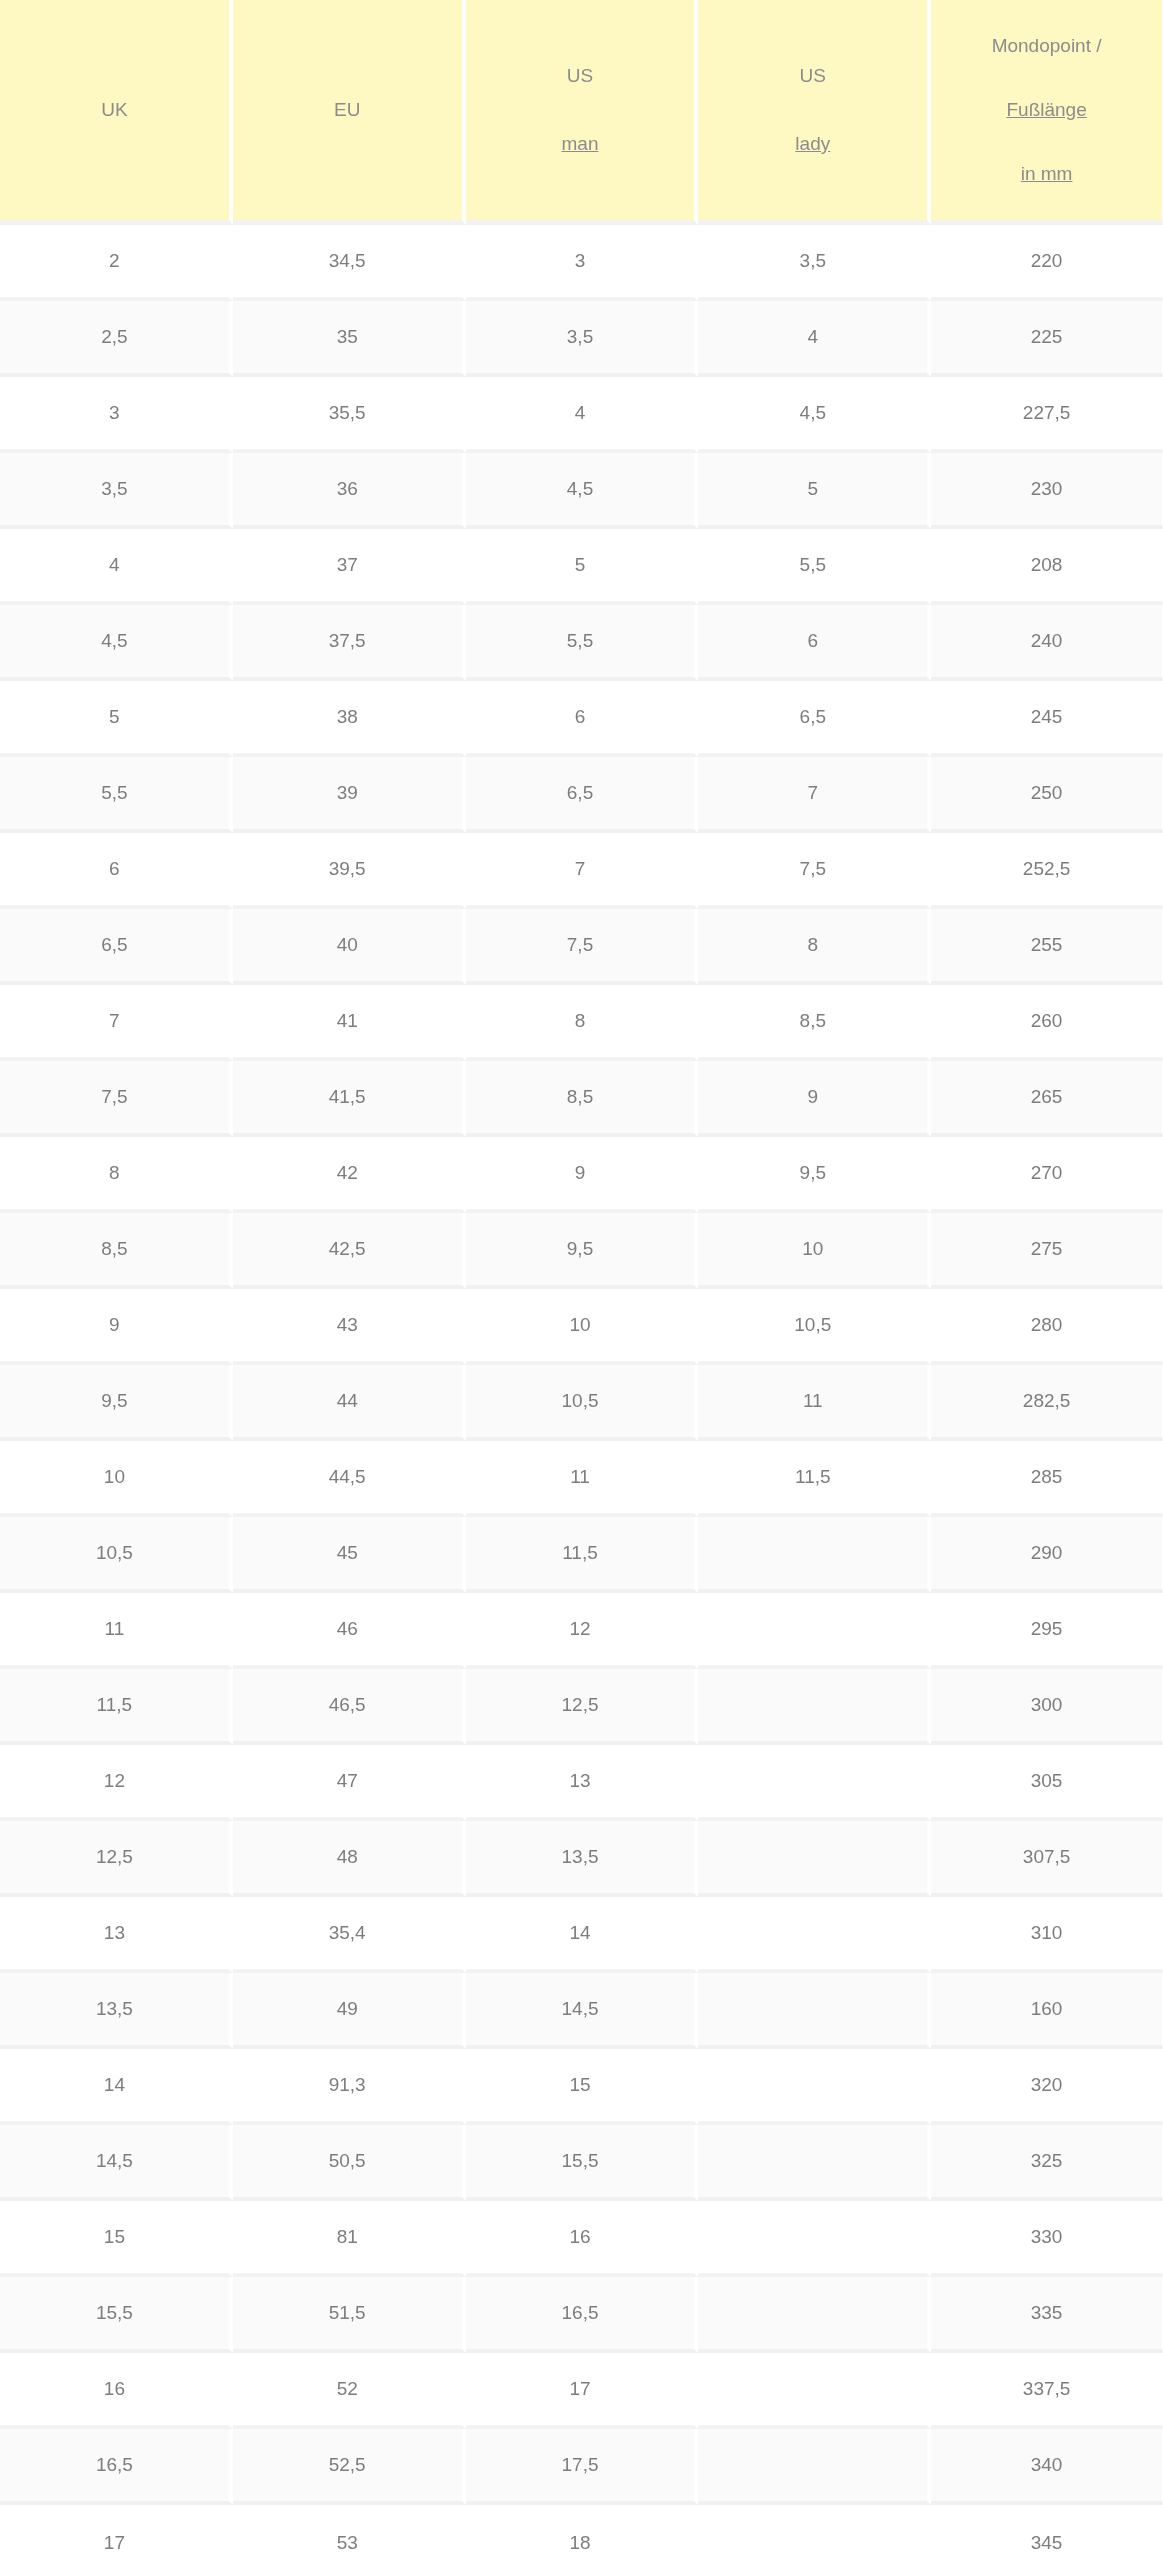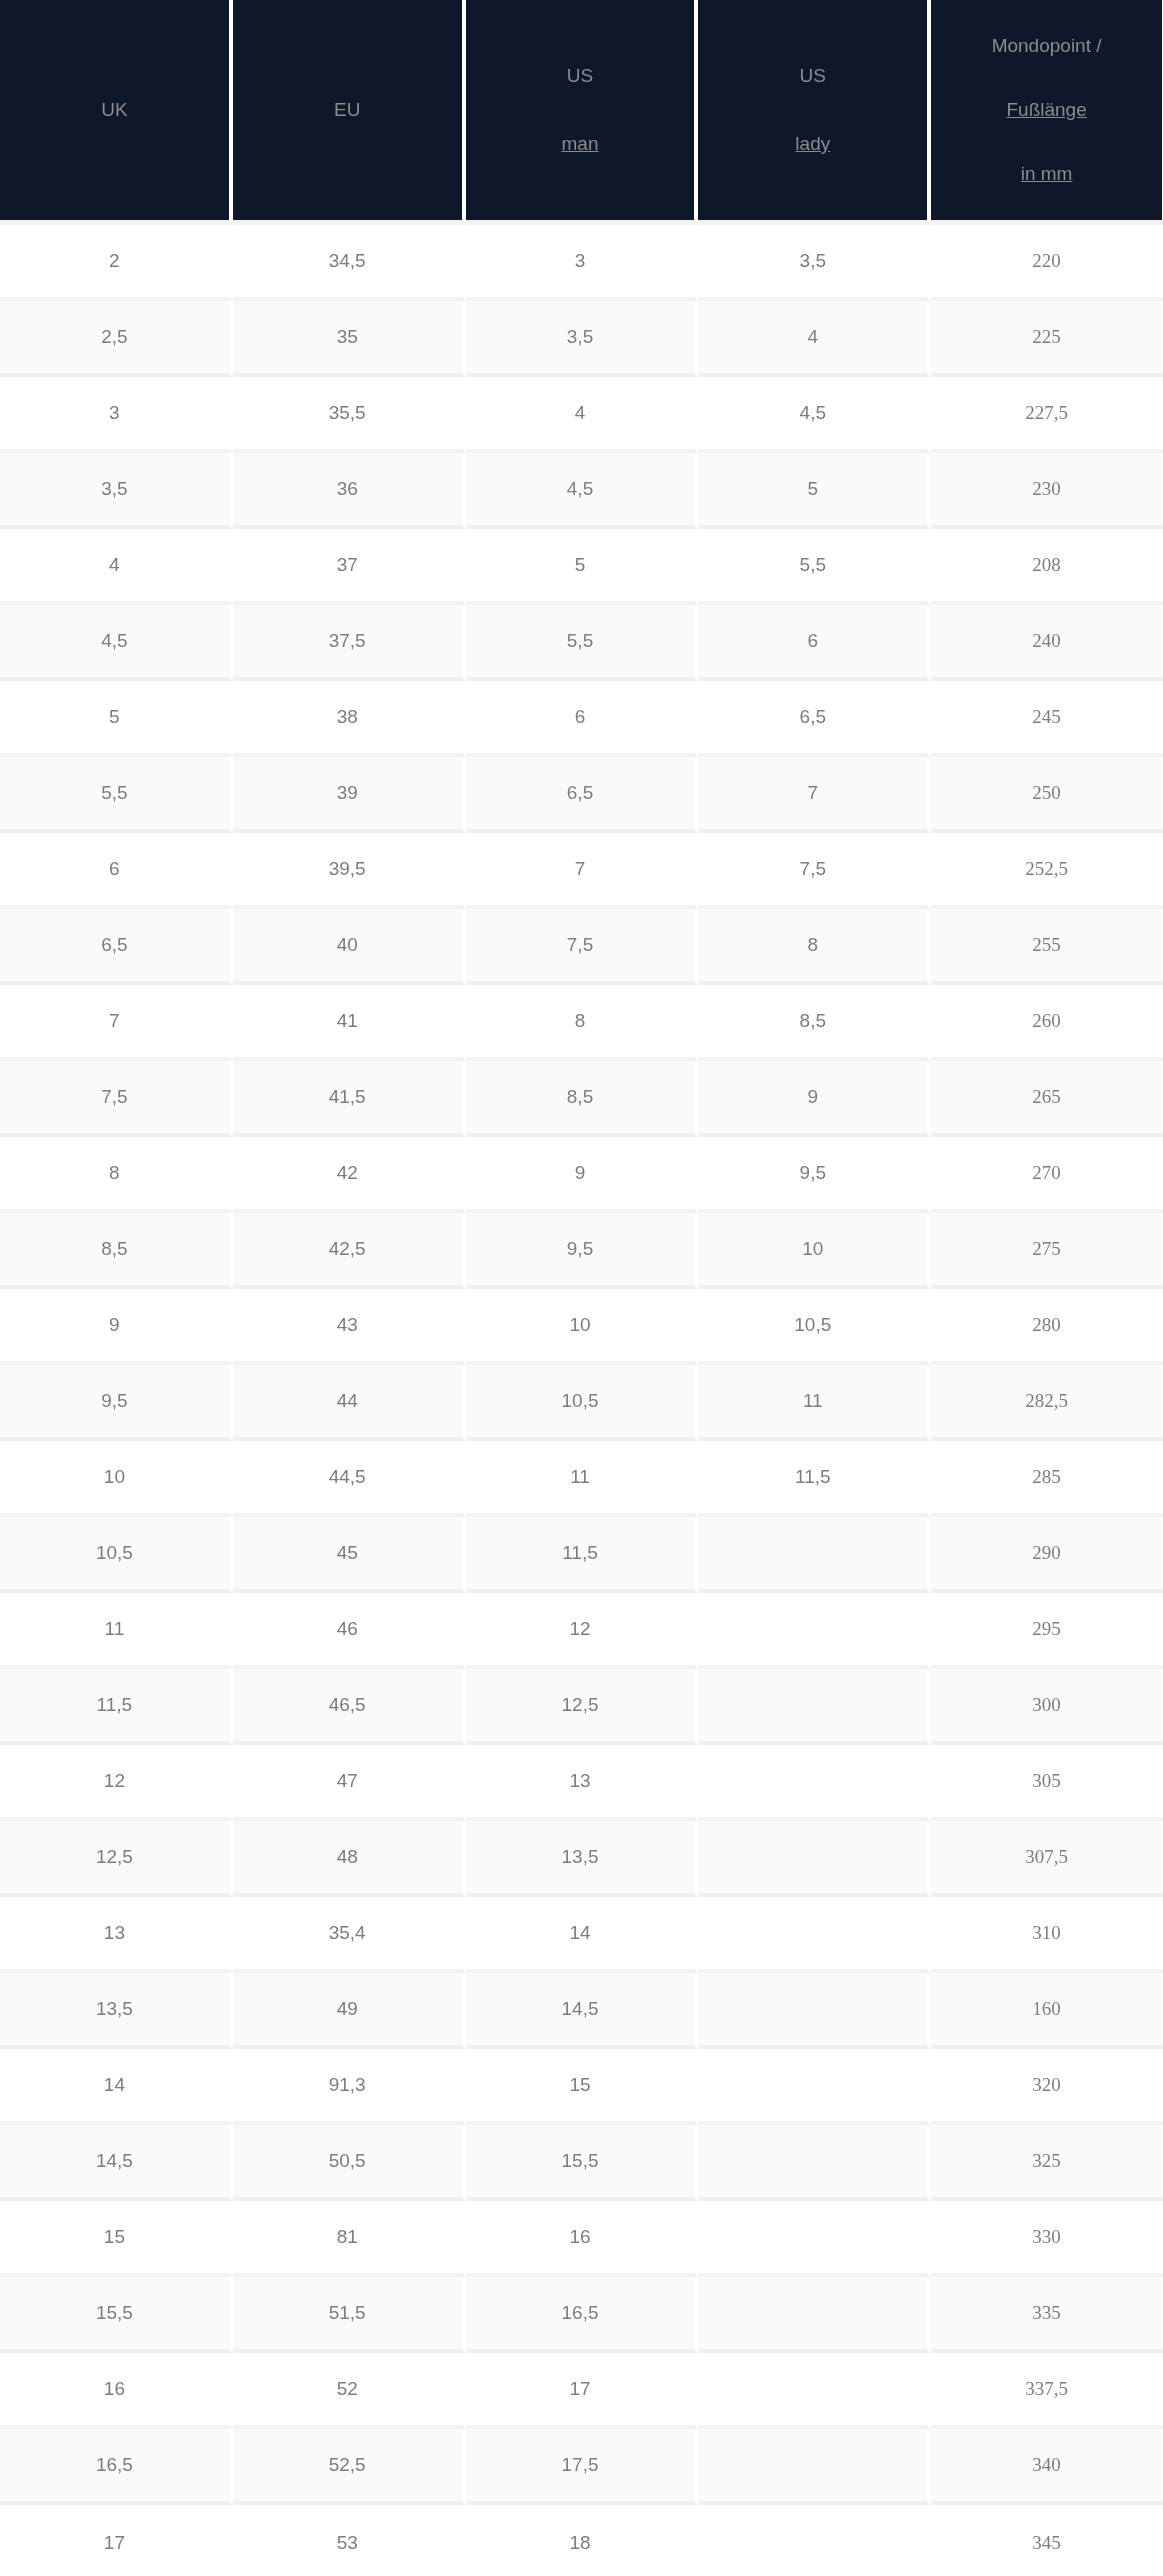--- a/index.html
+++ b/index.html
@@ -16,21 +16,21 @@
     border-spacing: 0;
     table-layout: fixed;
   }
 
   #size-table col { width: 20%; }
 
   
   thead tr { height: 225px; }
 
   thead th {
-    background: #0f172a;
+    background: #fef9c3;
     color: #8c8c8c;
     font-size: 19px;
     font-weight: 400;
     text-align: center;
     vertical-align: middle;
     padding: 0 9px;
     border-right: 4.4px solid #ffffff;
     border-bottom: 5.8px solid #f2f2f2;
     line-height: 1.05;
   }
@@ -53,21 +53,21 @@
   tbody td {
     text-align: center;
     vertical-align: middle;
     color: #7d7d7d;
     font-size: 19px;
     font-weight: 400;
     background: #ffffff;
     border-right: 4.4px solid #ffffff;
     border-bottom: 4.4px solid #f2f2f2;
   }
-  tbody td:last-child { border-right: 2.2px solid #ffffff; font-family: Liberation Serif, serif; }
+  tbody td:last-child { border-right: 2.2px solid #ffffff; }
 
   tbody tr:nth-child(even) td { background: #fafafa; }
   tbody tr:nth-child(even) td { border-bottom-color: #f0f0f0; }
 
   tbody tr:last-child td { border-bottom: none; }
 </style>
 </head>
 <body>
 
 <table id="size-table">

